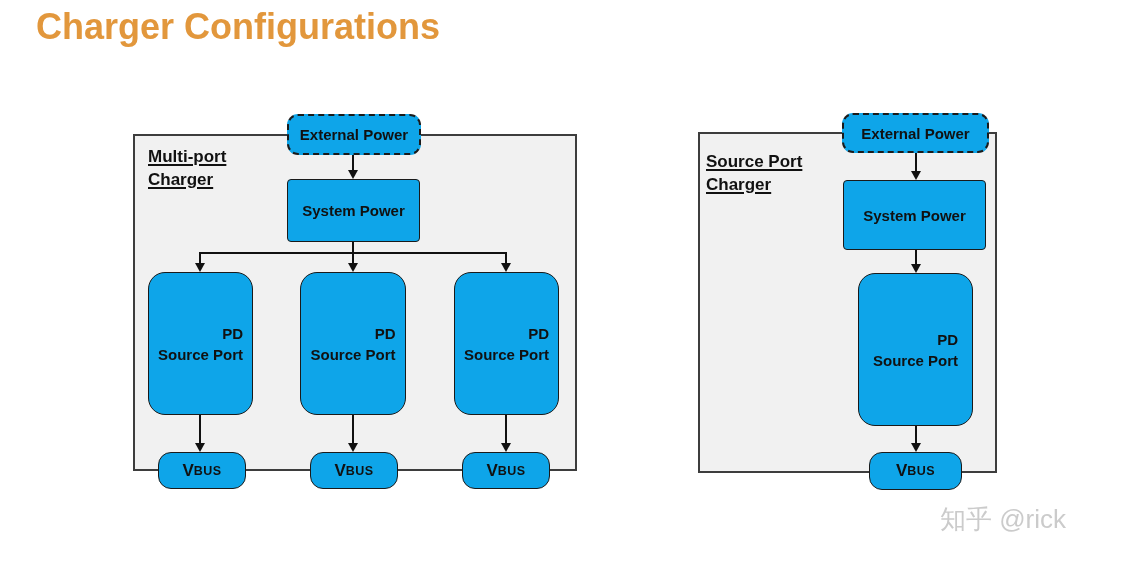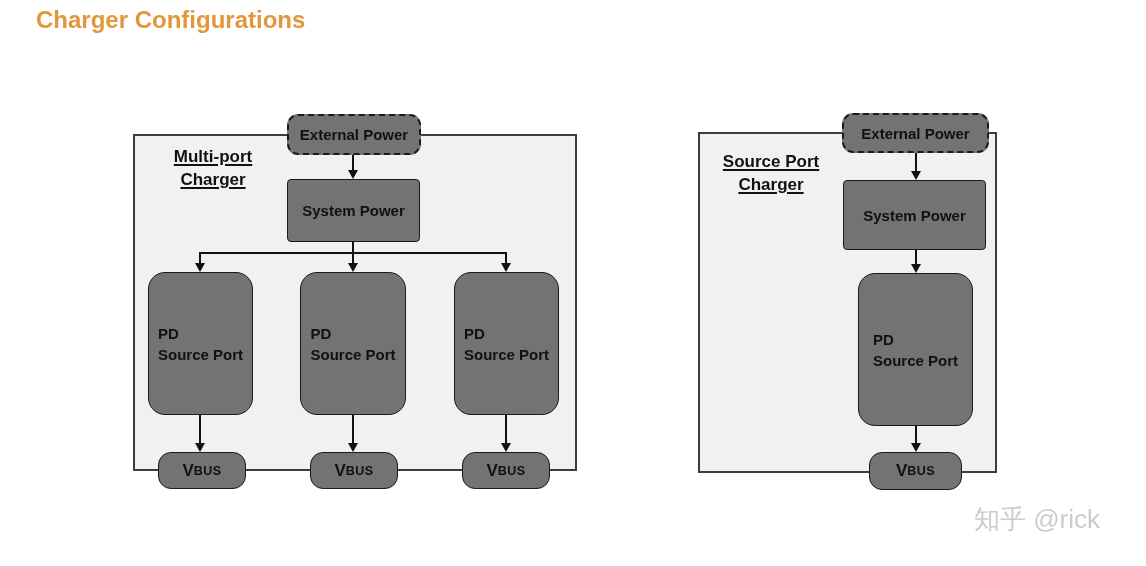--- a/index.html
+++ b/index.html
@@ -1,38 +1,38 @@
 <!DOCTYPE html>
 <html><head>
 <meta charset="utf-8">
 <style>
   html,body{margin:0;padding:0;background:#ffffff;}
   body{width:1146px;height:566px;position:relative;overflow:hidden;
        font-family:"Liberation Sans",sans-serif;}
   .stage{position:absolute;left:0;top:0;width:1146px;height:566px;}
 
   .title{position:absolute;left:36px;top:6px;margin:0;
-         font-size:24px;font-weight:bold;letter-spacing:0px;
+         font-size:36px;font-weight:bold;letter-spacing:0px;
          color:#E2973C;white-space:nowrap;}
 
   .container{position:absolute;background:#F1F1F1;border:2px solid #3d3d3d;
              box-sizing:border-box;}
   .container.multi{left:133px;top:134px;width:444px;height:337px;}
   .container.single{left:698px;top:132px;width:299px;height:341px;}
 
   .group-label{position:absolute;font-size:17px;font-weight:bold;color:#111;
-               text-align:center;white-space:pre-line;line-height:1.35;
+               text-align:left;white-space:pre-line;line-height:1.35;
                text-decoration:underline;text-decoration-thickness:2px;
                text-underline-offset:2px;}
   .group-label.multi{left:148px;top:146px;width:130px;}
   .group-label.single{left:706px;top:151px;width:130px;}
 
-  .box{position:absolute;background:#737373;border:1.6px solid #1a1a1a;
+  .box{position:absolute;background:#0ea5e9;border:1.6px solid #1a1a1a;
        box-sizing:border-box;display:flex;align-items:center;justify-content:center;
-       font-size:15px;font-weight:bold;color:#111;text-align:left;}
+       font-size:15px;font-weight:bold;color:#111;text-align:right;}
   .box.dashed{border:2px dashed #1a1a1a;border-radius:11px;}
   .box.sys{border-radius:4px;}
   .box.pd{border-radius:17px;white-space:pre-line;line-height:1.4;}
   .box.vbus{border-radius:13px;}
 
   .ext.m{left:287px;top:114px;width:134px;height:41px;}
   .sys.m{left:287px;top:179px;width:133px;height:63px;}
   .pd.m1{left:148px;top:272px;width:105px;height:143px;}
   .pd.m2{left:300px;top:272px;width:106px;height:143px;}
   .pd.m3{left:454px;top:272px;width:105px;height:143px;}
@@ -47,21 +47,21 @@
 
   .vbus .v{font-size:17px;}
   .vbus .bus{font-size:12.5px;letter-spacing:0.5px;}
 
   .vl{position:absolute;width:2px;background:#111;}
   .hl{position:absolute;height:2px;background:#111;}
   .ah{position:absolute;width:0;height:0;
       border-left:5px solid transparent;border-right:5px solid transparent;
       border-top:9px solid #111;}
 
-  .watermark{position:absolute;left:974px;top:502px;font-size:26px;
+  .watermark{position:absolute;left:940px;top:502px;font-size:26px;
              color:#cbcbcb;white-space:nowrap;}
 </style>
 </head>
 <body>
 
 <div class="stage">
 
   <h1 class="title" style="color: rgb(226, 151, 60);">Charger Configurations</h1>
 
   <div class="container multi" style="background: rgb(241, 241, 241); border-color: rgb(61, 61, 61);"></div>

